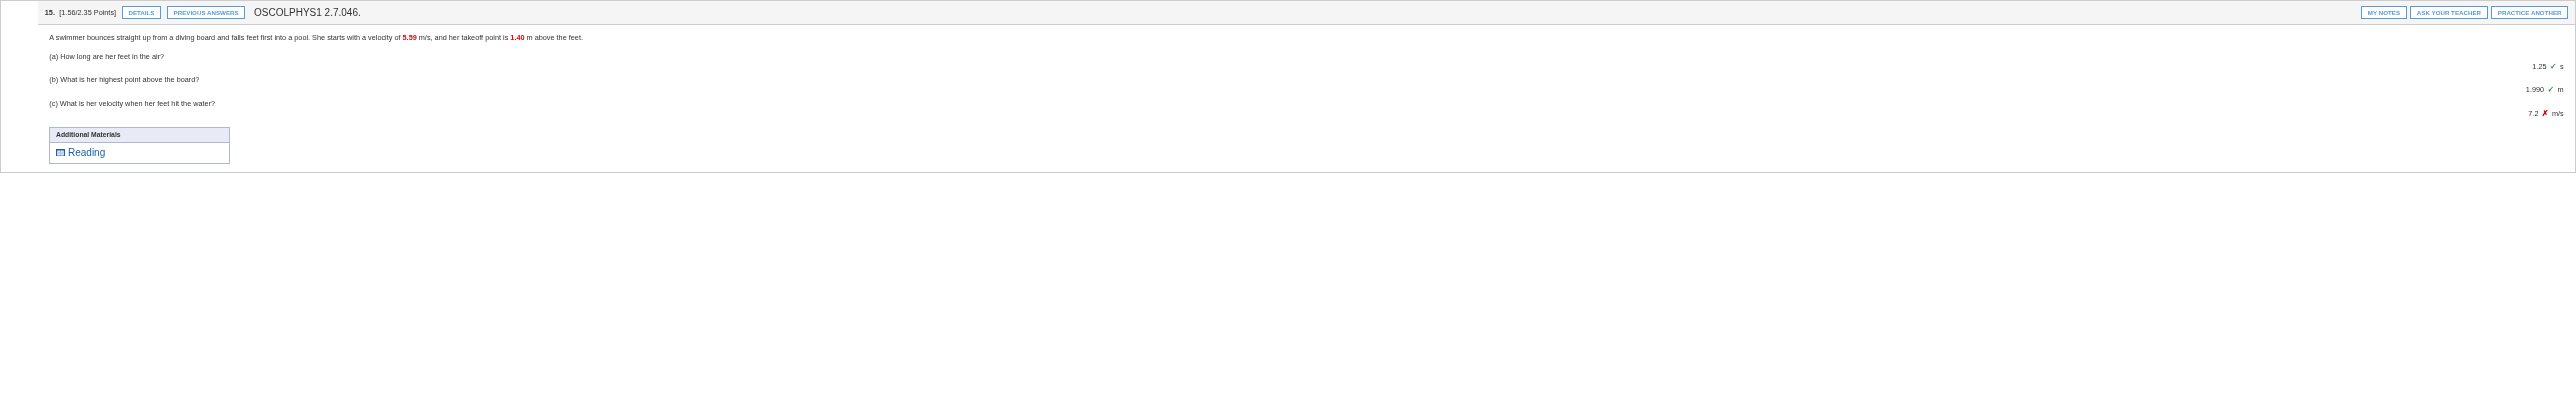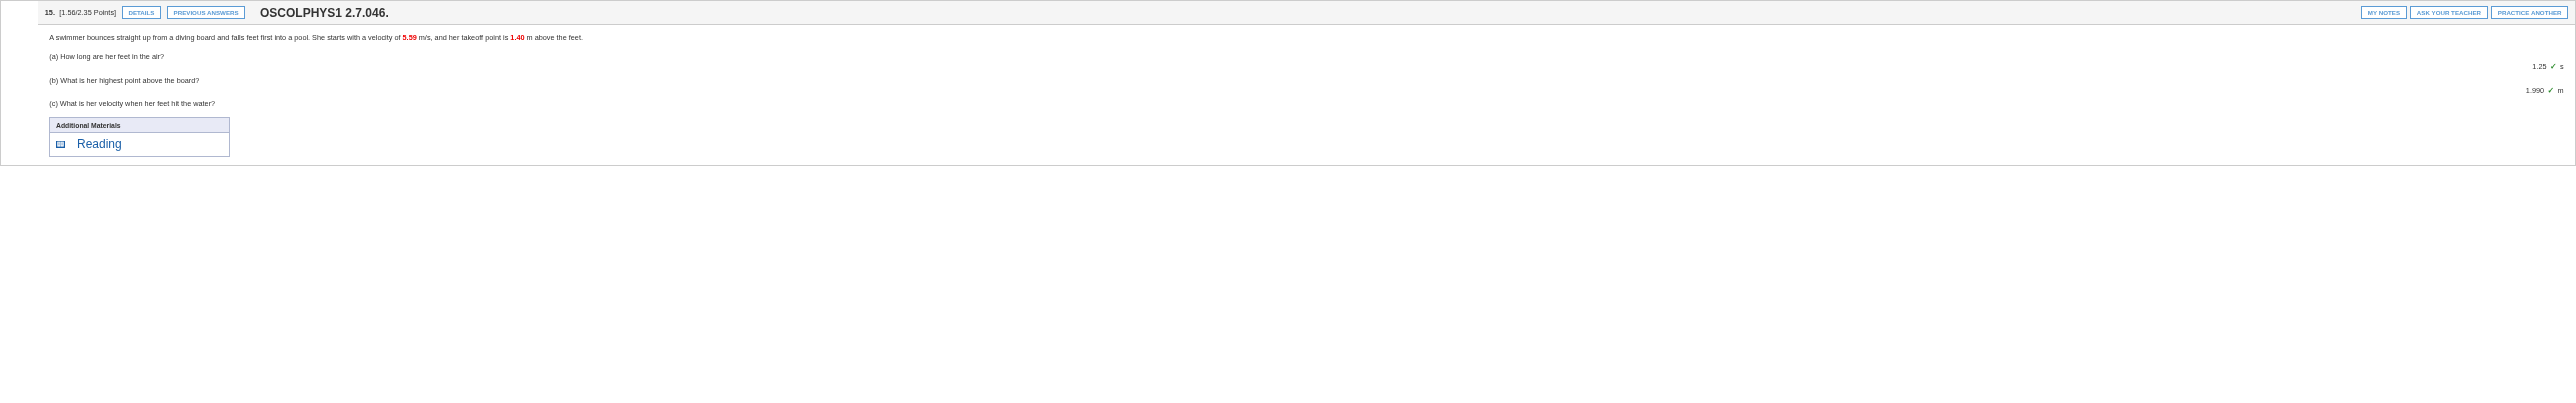--- a/index.html
+++ b/index.html
@@ -42,23 +42,23 @@
       color: #5b9bd5;
       padding: 2.3px 5.7px;
       font-size: 6.2px;
       font-weight: bold;
       cursor: pointer;
       white-space: nowrap;
       text-transform: uppercase;
     }
 
     .header-label {
-      font-size: 12px;
-      font-weight: bold;
-      margin-left: 9px;
+      font-size: 10px;
+      font-weight: normal;
+      margin-left: 3px;
     }
 
     .header-spacer {
       flex: 1;
     }
 
     .header-right-buttons {
       display: flex;
       gap: 3.4px;
       margin-left: auto;
@@ -133,23 +133,23 @@
     }
 
     .additional-materials-body {
       padding: 4.5px 5.7px;
       background: #fff;
     }
 
     .reading-link {
       display: flex;
       align-items: center;
-      gap: 12px;
+      gap: 3px;
       color: #1a5fa8;
-      font-size: 12px;
+      font-size: 10px;
       text-decoration: none;
       cursor: pointer;
     }
 
     .reading-icon {
       width: 9px;
       height: 6.8px;
       border: 0.6px solid #1a5fa8;
       background: #fff;
       display: inline-flex;
@@ -209,20 +209,25 @@
       <div class="answer-row">
         <span class="answer-value">1.990</span>
         <span class="check-icon">✓</span>
         <span class="answer-unit">m</span>
       </div>
     </div>
 
     <div class="part">
       <div class="part-label">
         <span>(c) What is her velocity when her feet hit the water?</span>
+      </div>
+      <div class="answer-row">
+        <span class="answer-value">7.2</span>
+        <span class="cross-icon">✗</span>
+        <span class="answer-unit">m/s</span>
       </div>
     </div>
 
     <div class="additional-materials">
       <div class="additional-materials-header">Additional Materials</div>
       <div class="additional-materials-body">
         <a class="reading-link" href="#">
           <span class="reading-icon">
             <svg width="8" height="6.2" viewBox="0 0 14 11" xmlns="http://www.w3.org/2000/svg">
               <rect x="0" y="0" width="14" height="11" fill="white" stroke="#1a5fa8" stroke-width="1"></rect>

